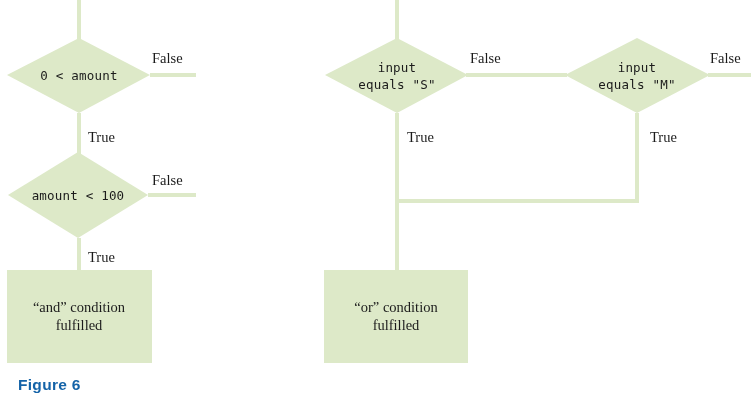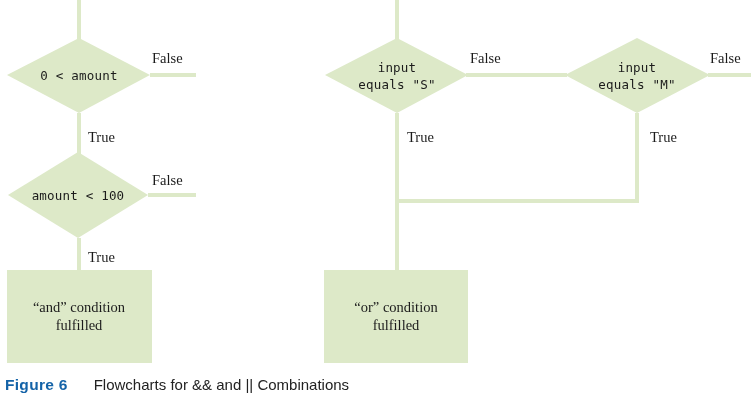--- a/index.html
+++ b/index.html
@@ -50,21 +50,21 @@
     width: 751px;
     height: 37px;
     display: flex;
     align-items: flex-start;
   }
   .caption-figure-number {
     font-family: "Liberation Sans", sans-serif;
     font-weight: bold;
     font-size: 15.5px;
     color: #1463a8;
-    margin-left: 5px;
+    margin-left: 18px;
     letter-spacing: 0.3px;
     white-space: nowrap;
   }
   .caption-text {
     font-family: "Liberation Sans", sans-serif;
     font-size: 15px;
     color: #222222;
     margin-left: 26px;
     white-space: nowrap;
   }
@@ -132,16 +132,15 @@
       <rect x="395" y="203" width="4" height="68" fill="#dde9c8"></rect>
 
       <rect x="324" y="270" width="144" height="93" fill="#dde9c8"></rect>
       <text class="terminal-label" x="396" y="312" text-anchor="middle">“or” condition</text>
       <text class="terminal-label" x="396" y="330" text-anchor="middle">fulfilled</text>
     </g>
   </svg>
 
   <div class="caption-bar">
     <span class="caption-figure-number">Figure 6</span>
-    <span class="caption-text">Flowcharts for &amp;&amp; and || Combinations</span>
   </div>
 
 </div>
 
 </body></html>

